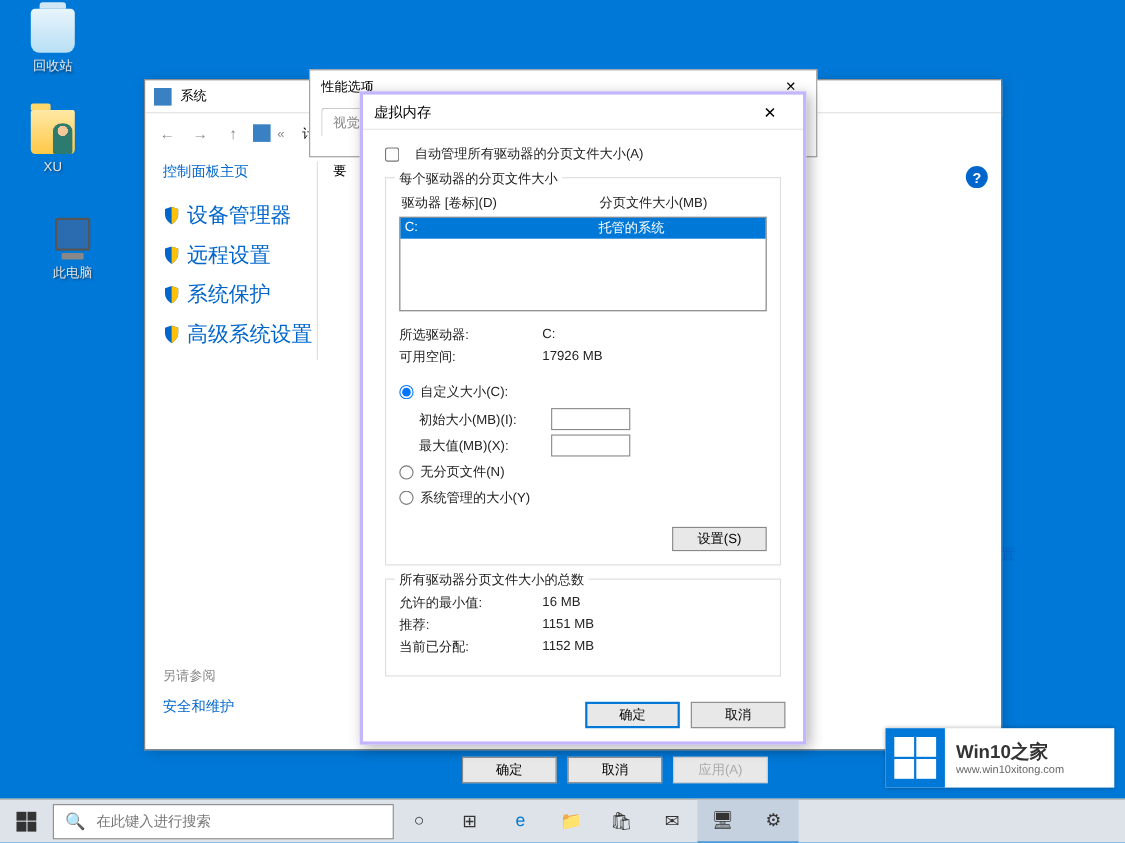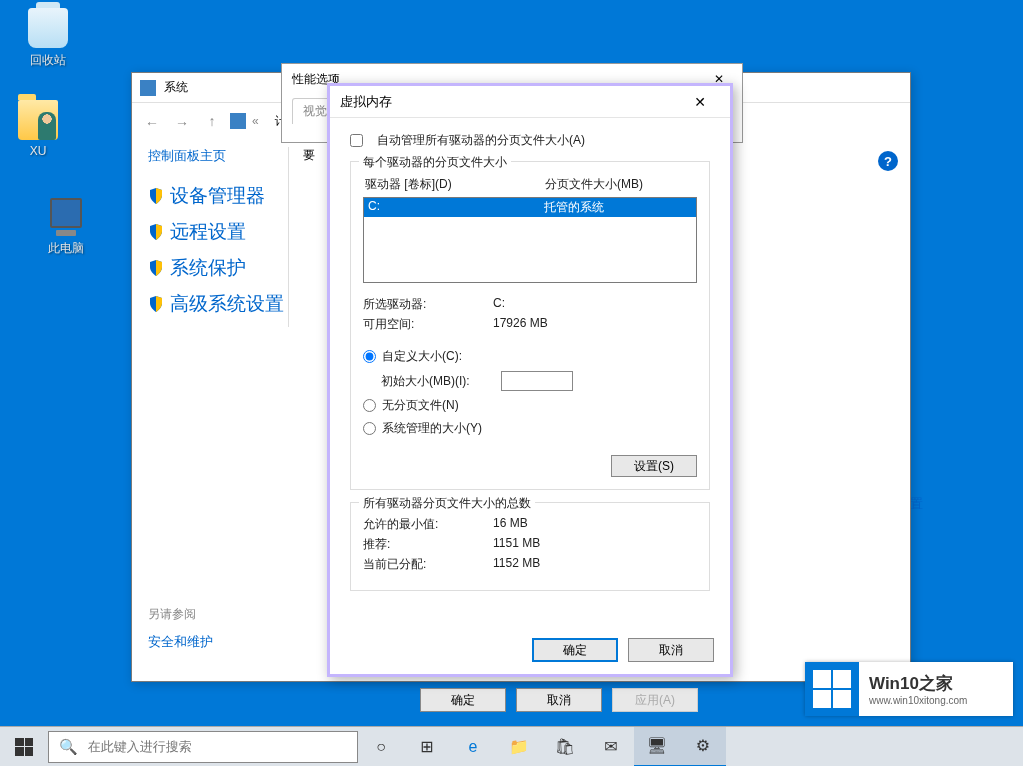--- a/index.html
+++ b/index.html
@@ -5,21 +5,21 @@
 * { box-sizing: border-box; margin: 0; padding: 0; font-family: "Microsoft YaHei", "Segoe UI", sans-serif; }
 body { width: 1023px; height: 766px; background: #0078d7; overflow: hidden; position: relative; font-size: 12px; }
 
 
 .desktop-icon { position: absolute; width: 76px; text-align: center; color: #e5e5e5; }
 .desktop-icon .icon-img { width: 40px; height: 40px; margin: 0 auto 4px; }
 .desktop-icon .label { font-size: 12px; text-shadow: 1px 1px 2px rgba(0,0,0,0.5); }
 .recycle-bin { left: 10px; top: 8px; }
 .recycle-bin .icon-img { background: linear-gradient(#e8f4fb,#b8dff5); border-radius: 4px 4px 8px 8px; position: relative; }
 .recycle-bin .icon-img::before { content:""; position:absolute; top:-6px; left:8px; right:8px; height:6px; background:#d0e8f5; border-radius:3px 3px 0 0; }
-.folder-xu { left: 0; top: 100px; }
+.folder-xu { left: 10px; top: 100px; }
 .folder-xu .icon-img { background: linear-gradient(#ffe9a6,#ffc847); border-radius: 2px 2px 4px 4px; position: relative; }
 .folder-xu .icon-img::before { content:""; position:absolute; top:-6px; left:0; width:18px; height:6px; background:#ffd86b; border-radius:2px 2px 0 0; }
 .folder-xu .icon-img::after { content:""; position:absolute; right:2px; bottom:0; width:18px; height:28px; background: radial-gradient(circle at 50% 25%, #f2c89a 20%, transparent 21%), linear-gradient(#2d7a6f,#2d7a6f); border-radius:8px 8px 2px 2px; }
 .thispc { left: 28px; top: 196px; }
 .thispc .icon-img { position: relative; }
 .thispc .icon-img::before { content:""; position:absolute; top:2px; left:4px; right:4px; height:26px; background:#2b6cb0; border:2px solid #555; border-radius:2px; }
 .thispc .icon-img::after { content:""; position:absolute; bottom:0; left:10px; right:10px; height:6px; background:#888; border-radius:1px; }
 
 
 .win10-text { position: absolute; right: 140px; top: 230px; font-size: 42px; font-weight: 300; color: #fff; letter-spacing: 1px; }
@@ -248,20 +248,24 @@
       </div>
       <div style="height:6px"></div>
       <label class="radio-row">
         <input type="radio" name="pf" checked="" style="">
         <span>自定义大小(C):</span>
       </label>
       <div class="size-row">
         <span class="lab">初始大小(MB)(I):</span>
         <input type="text" style="">
       </div>
+      <div class="size-row">
+        <span class="lab">最大值(MB)(X):</span>
+        <input type="text" style="">
+      </div>
       <label class="radio-row">
         <input type="radio" name="pf" style="">
         <span>无分页文件(N)</span>
       </label>
       <label class="radio-row">
         <input type="radio" name="pf" style="">
         <span>系统管理的大小(Y)</span>
       </label>
       <button class="set-btn">设置(S)</button>
     </div>

